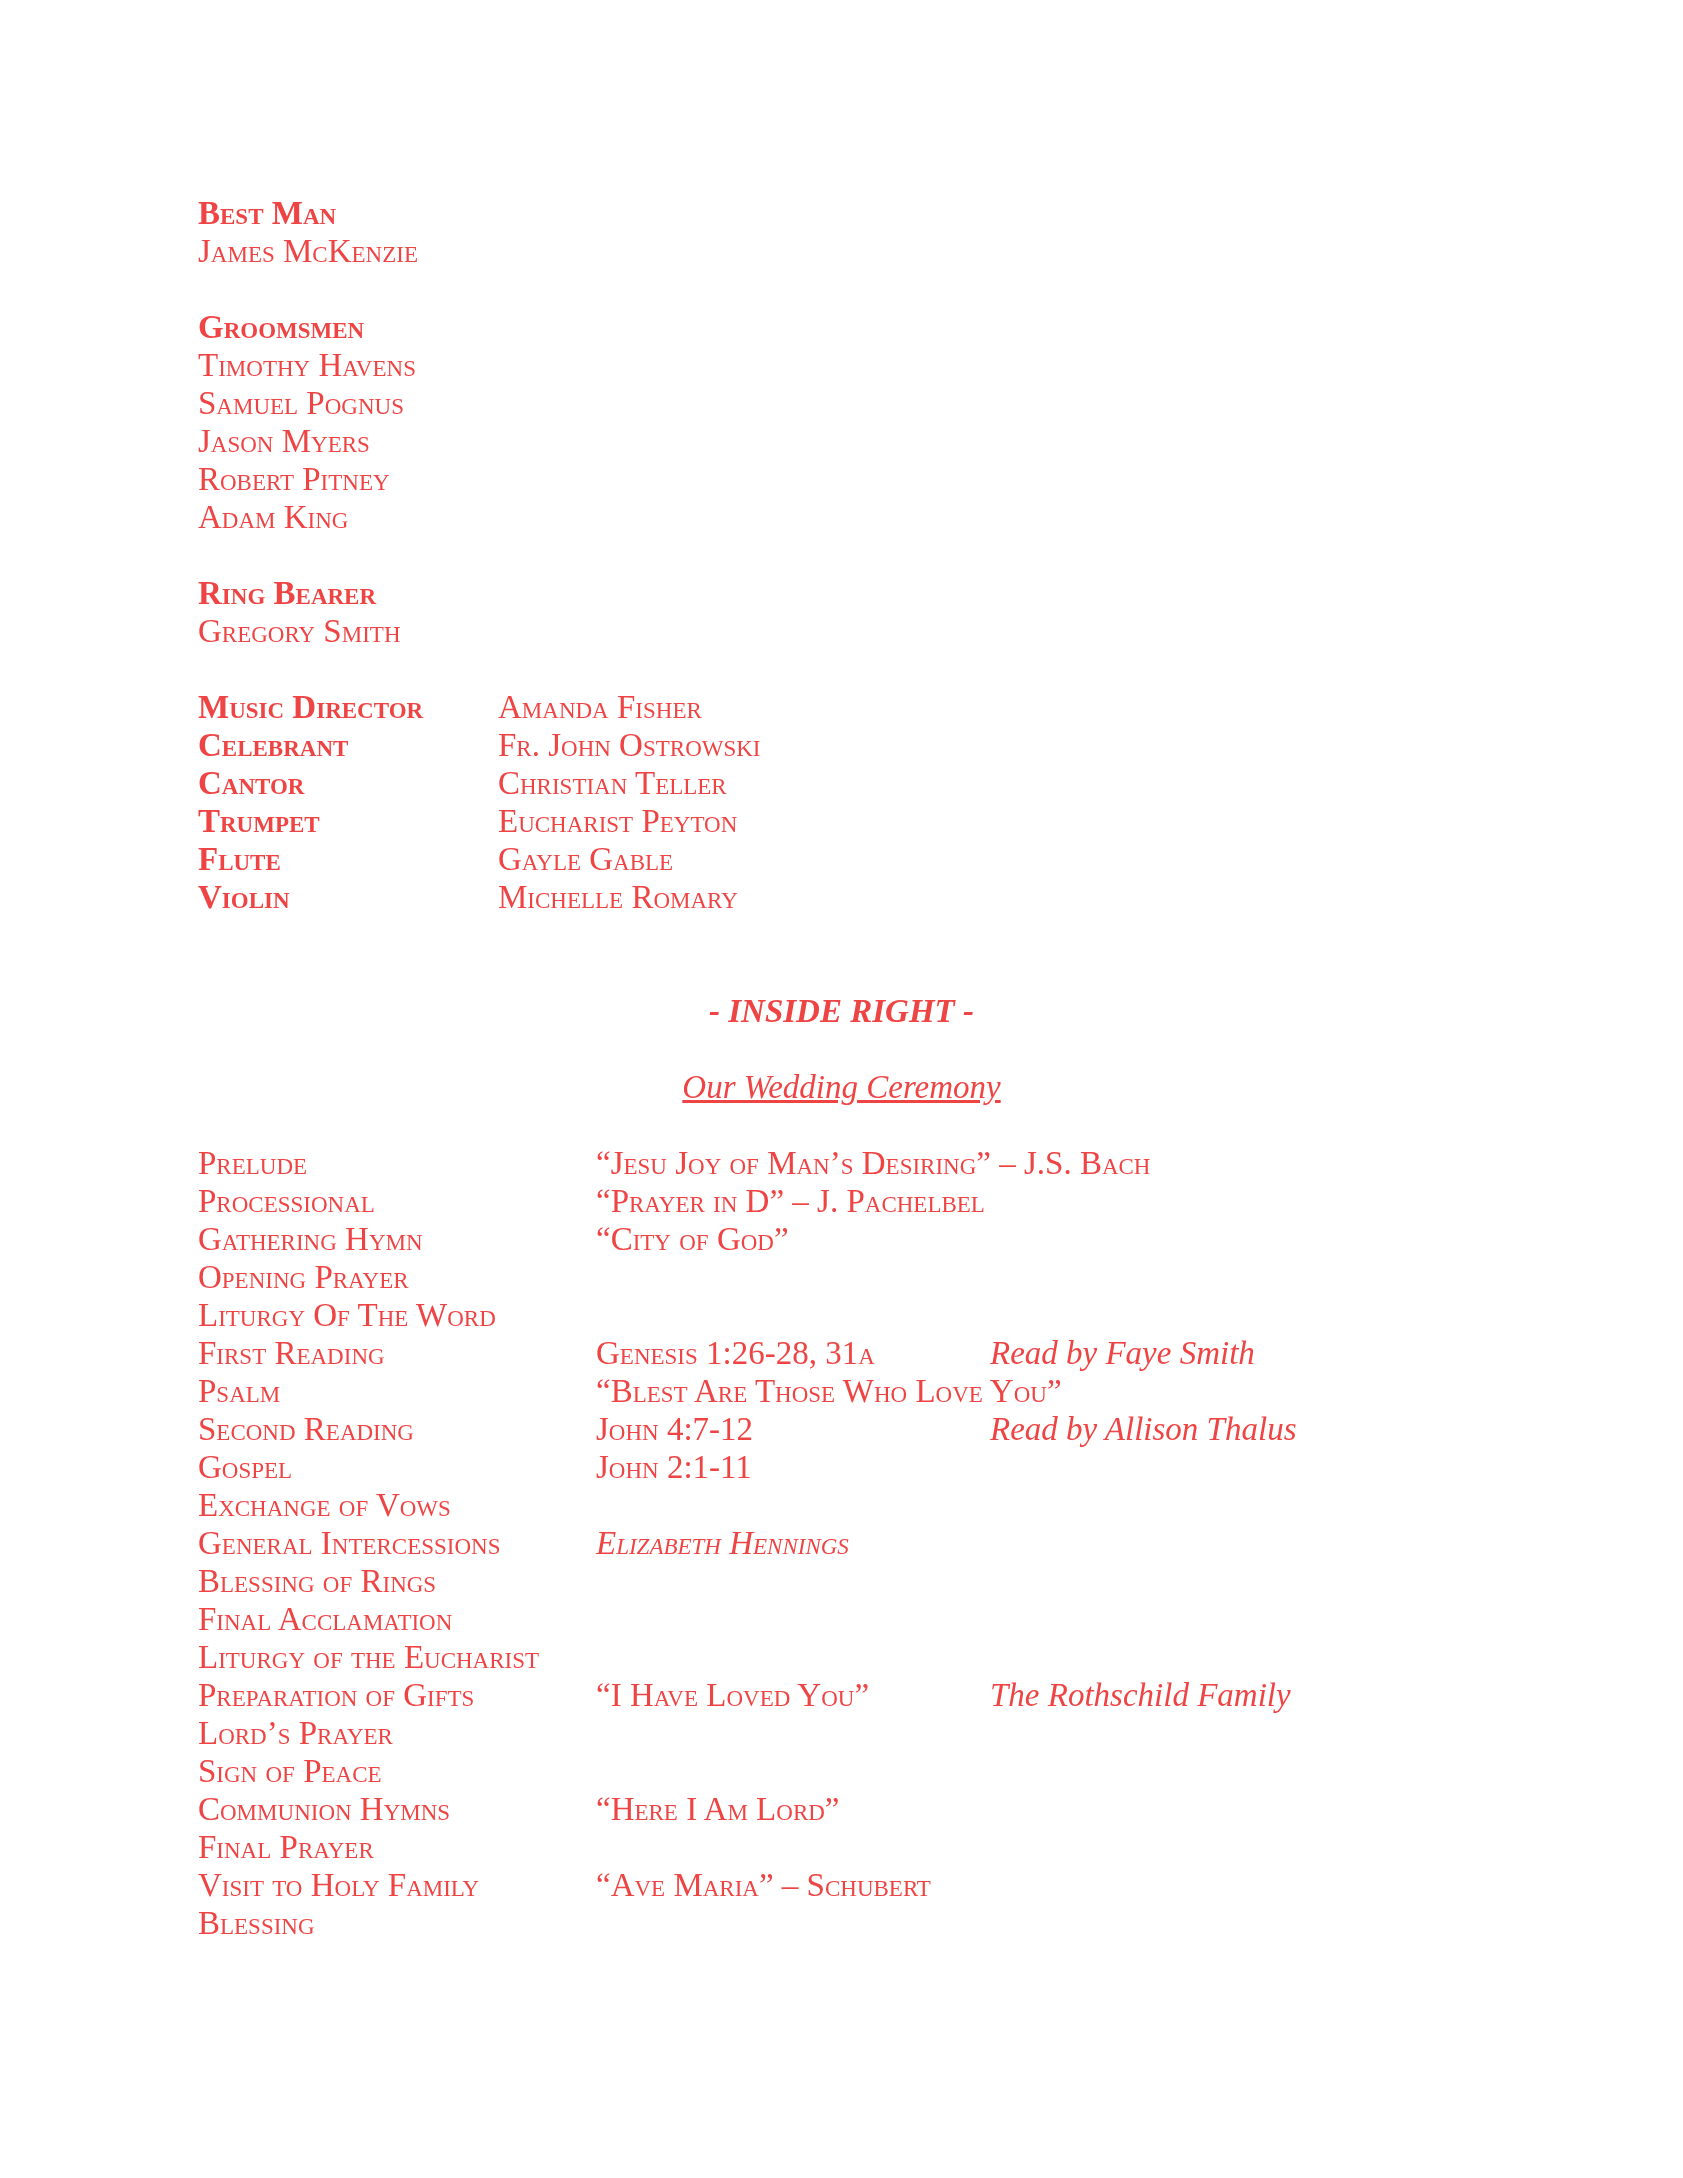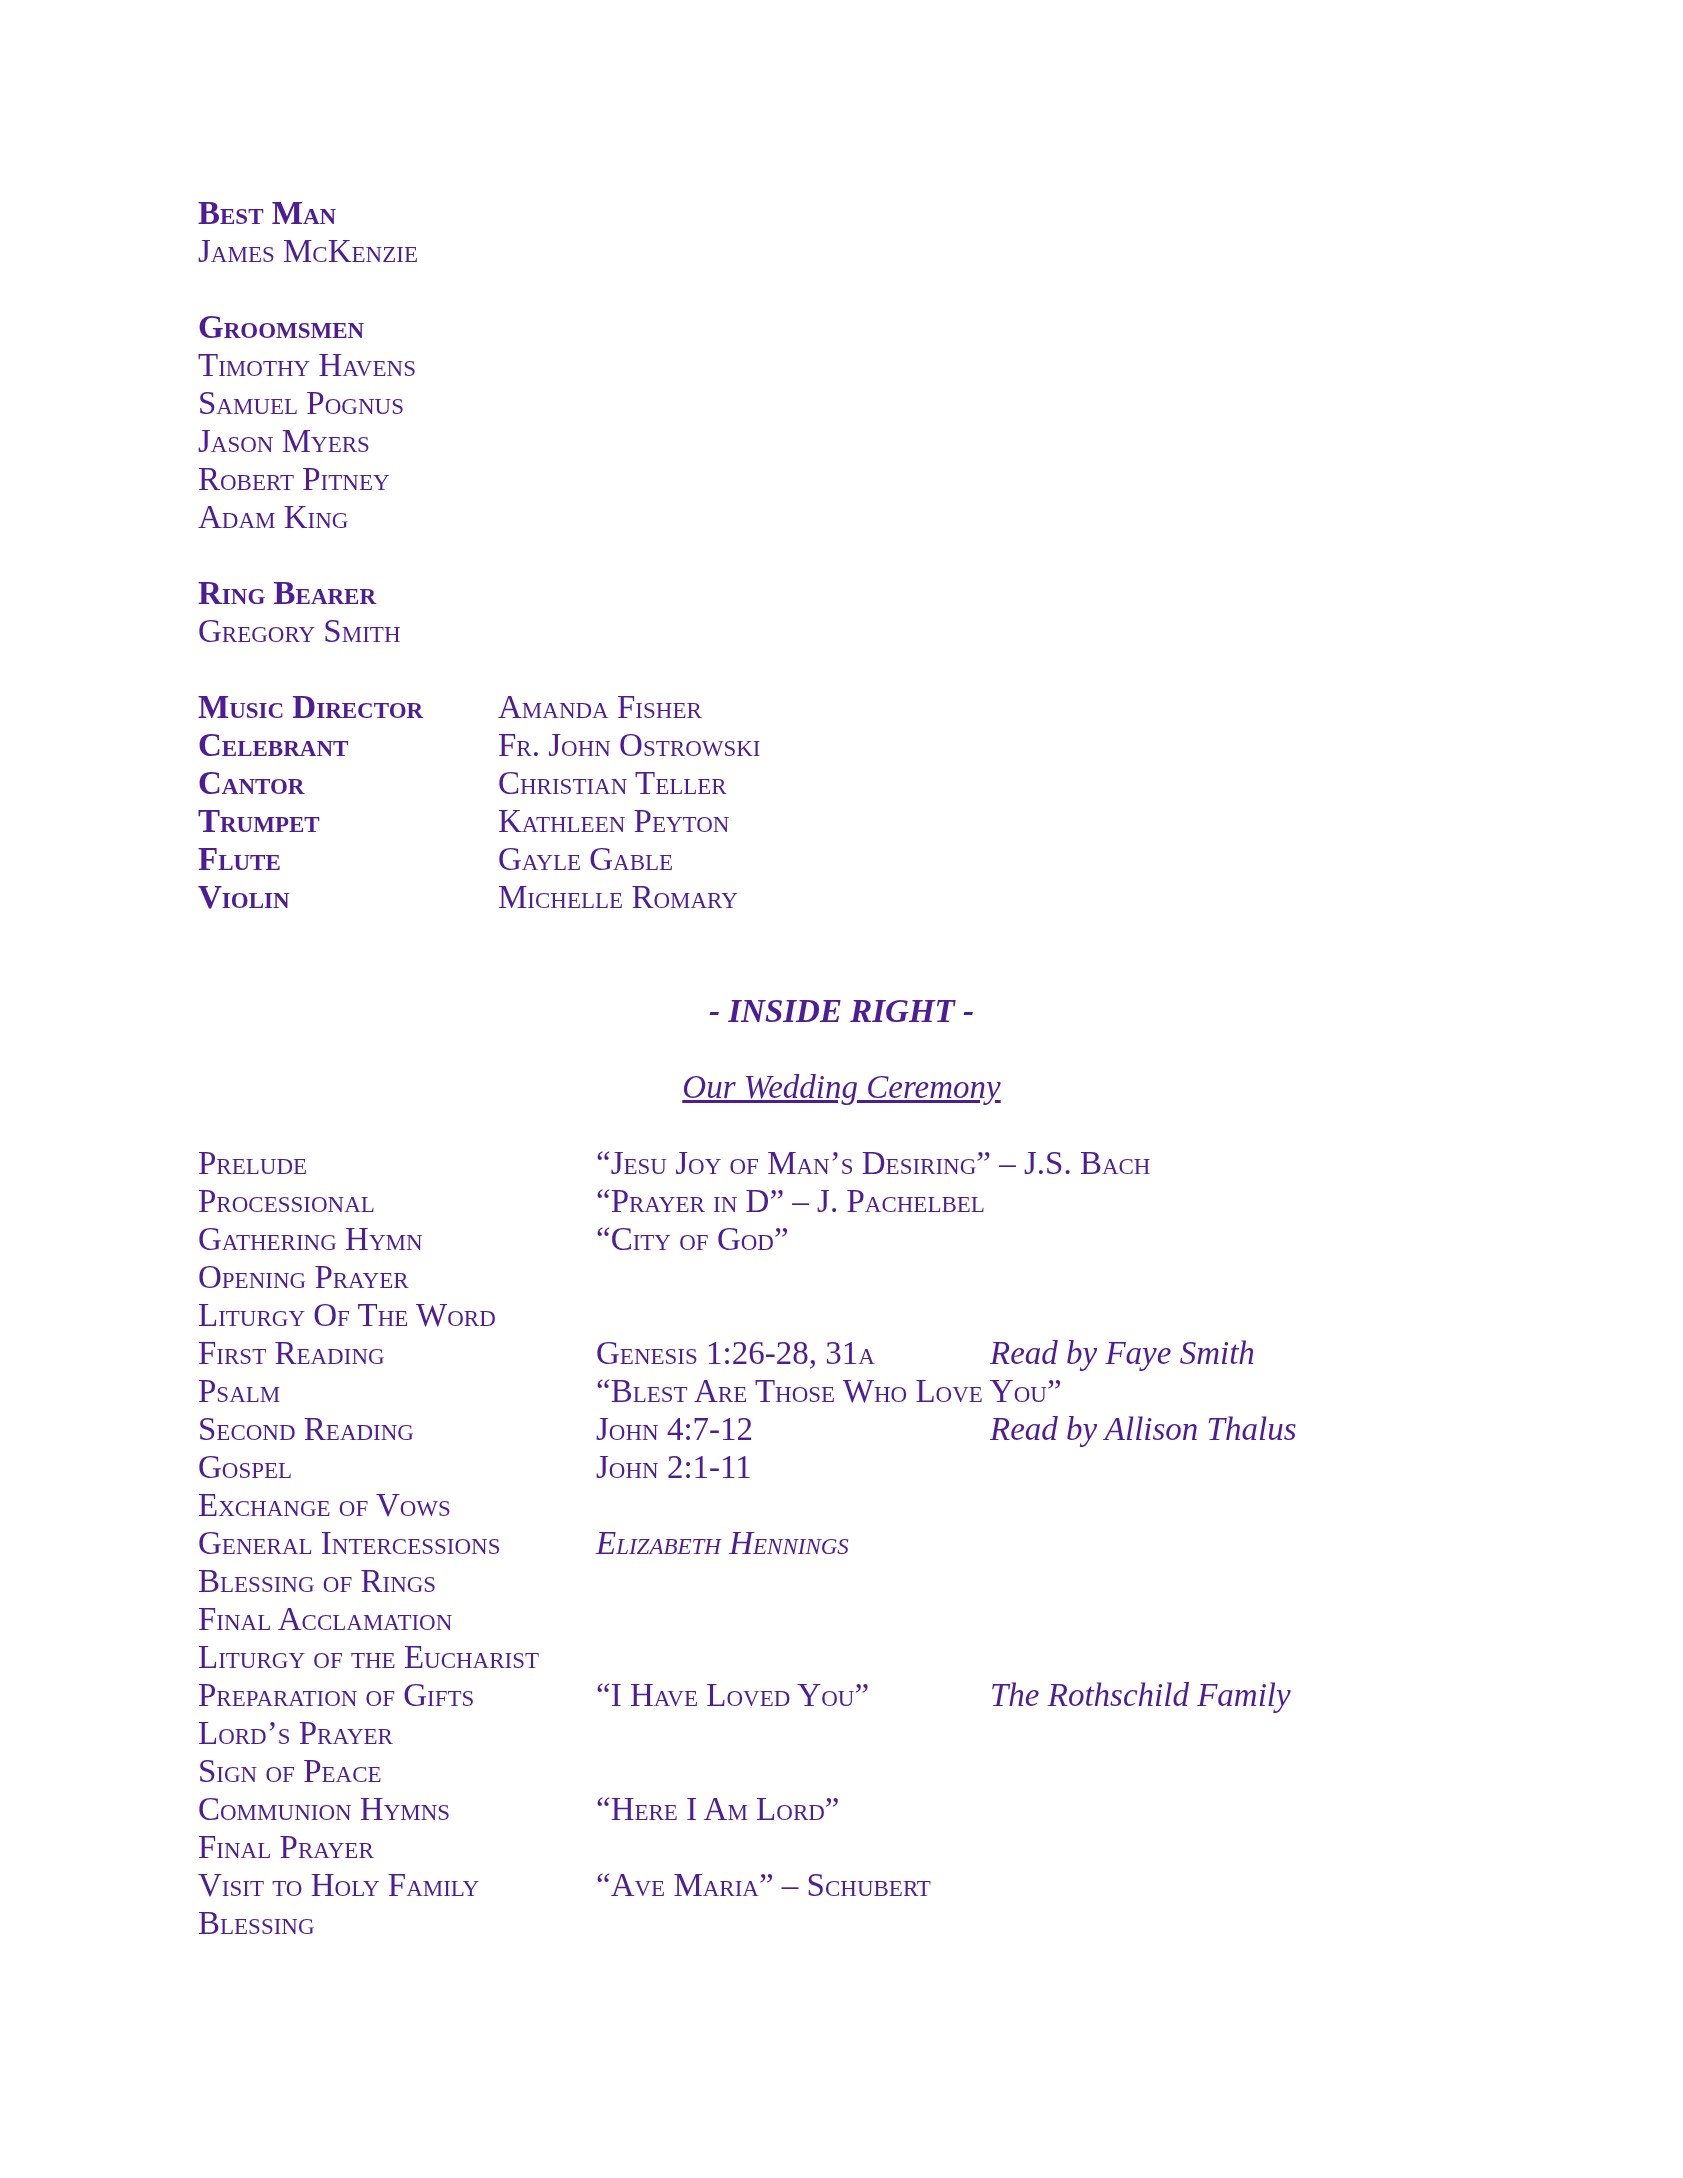--- a/index.html
+++ b/index.html
@@ -3,21 +3,21 @@
 <meta charset="utf-8">
 <style>
   html, body { margin: 0; padding: 0; background: #ffffff; }
   .page {
     position: relative;
     width: 1683px;
     height: 2178px;
     background: #ffffff;
     overflow: hidden;
     font-family: "Liberation Serif", "DejaVu Serif", serif;
-    color: #4c1d95;
+    color: #ef4444;
   }
   .content {
     position: absolute;
     top: 194px;
     left: 0;
     width: 1683px;
   }
   .line {
     position: relative;
     height: 38px;
@@ -90,21 +90,21 @@
     <div class="line">
       <span class="l sc b">Celebrant</span>
       <span class="n sc">Fr. John Ostrowski</span>
     </div>
     <div class="line">
       <span class="l sc b">Cantor</span>
       <span class="n sc">Christian Teller</span>
     </div>
     <div class="line">
       <span class="l sc b">Trumpet</span>
-      <span class="n sc">Kathleen Peyton</span>
+      <span class="n sc">Eucharist Peyton</span>
     </div>
     <div class="line">
       <span class="l sc b">Flute</span>
       <span class="n sc">Gayle Gable</span>
     </div>
     <div class="line">
       <span class="l sc b">Violin</span>
       <span class="n sc">Michelle Romary</span>
     </div>
     <div class="line"></div>

